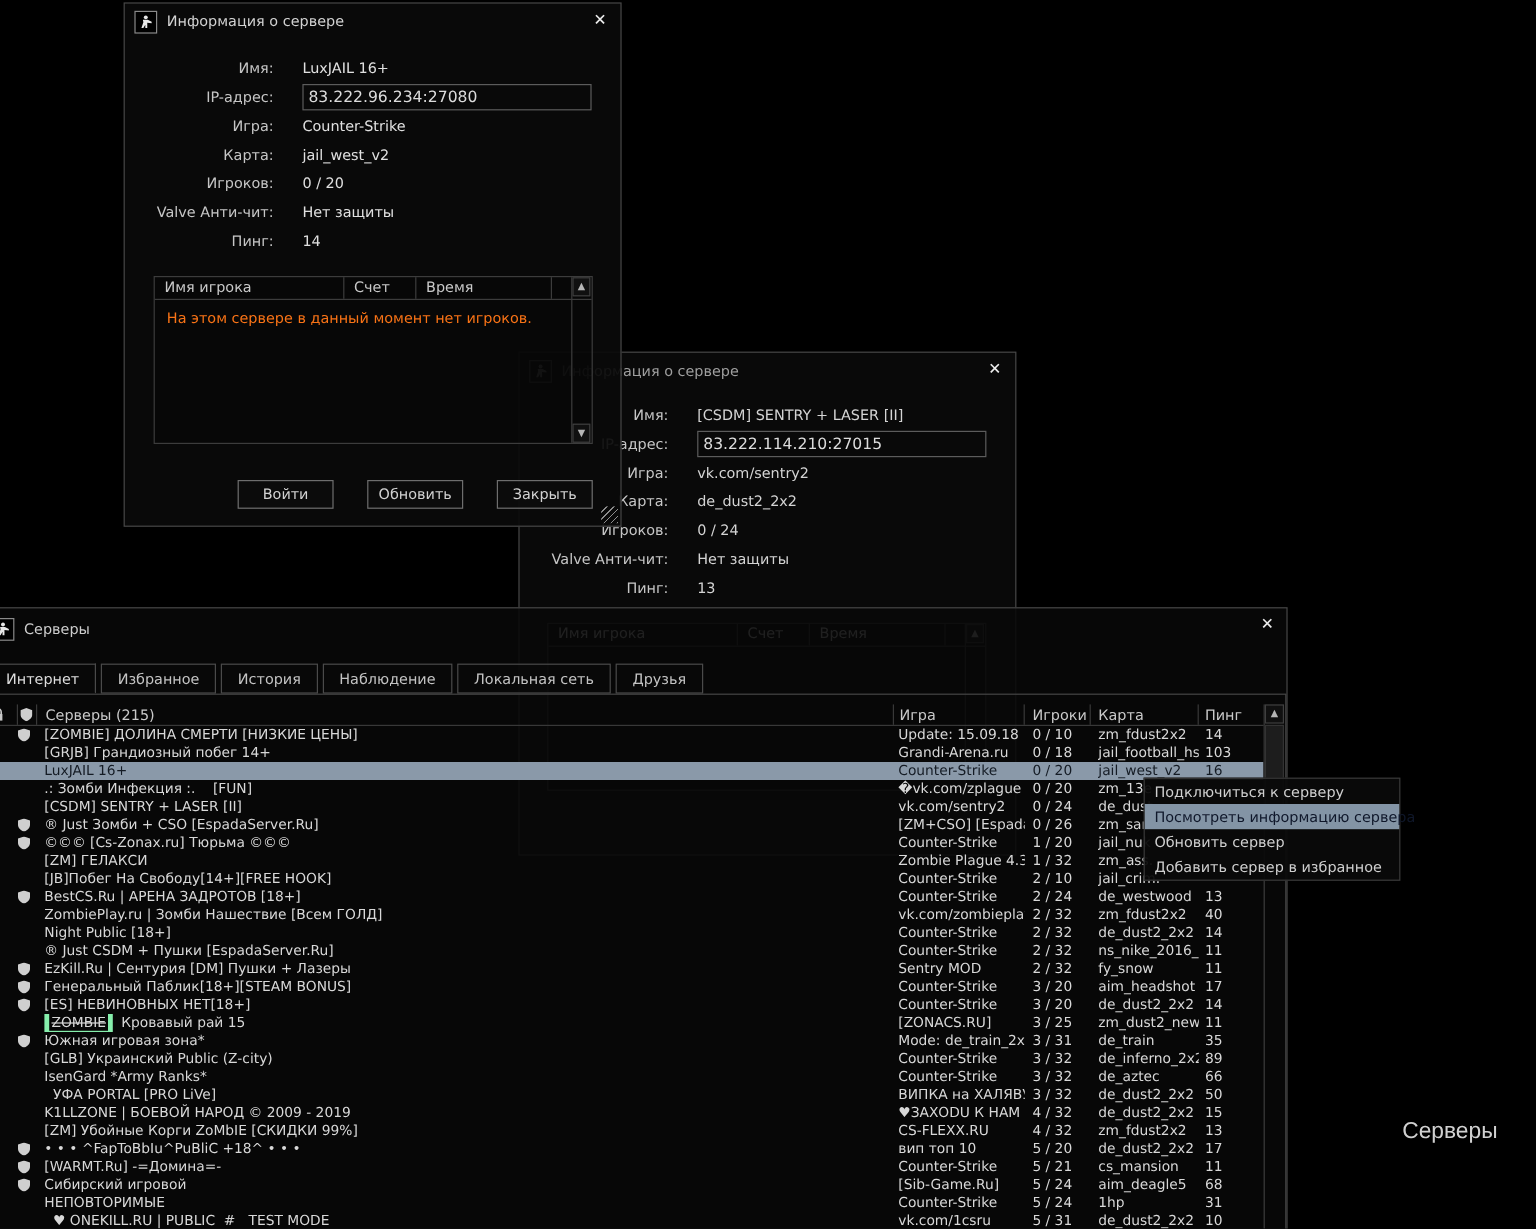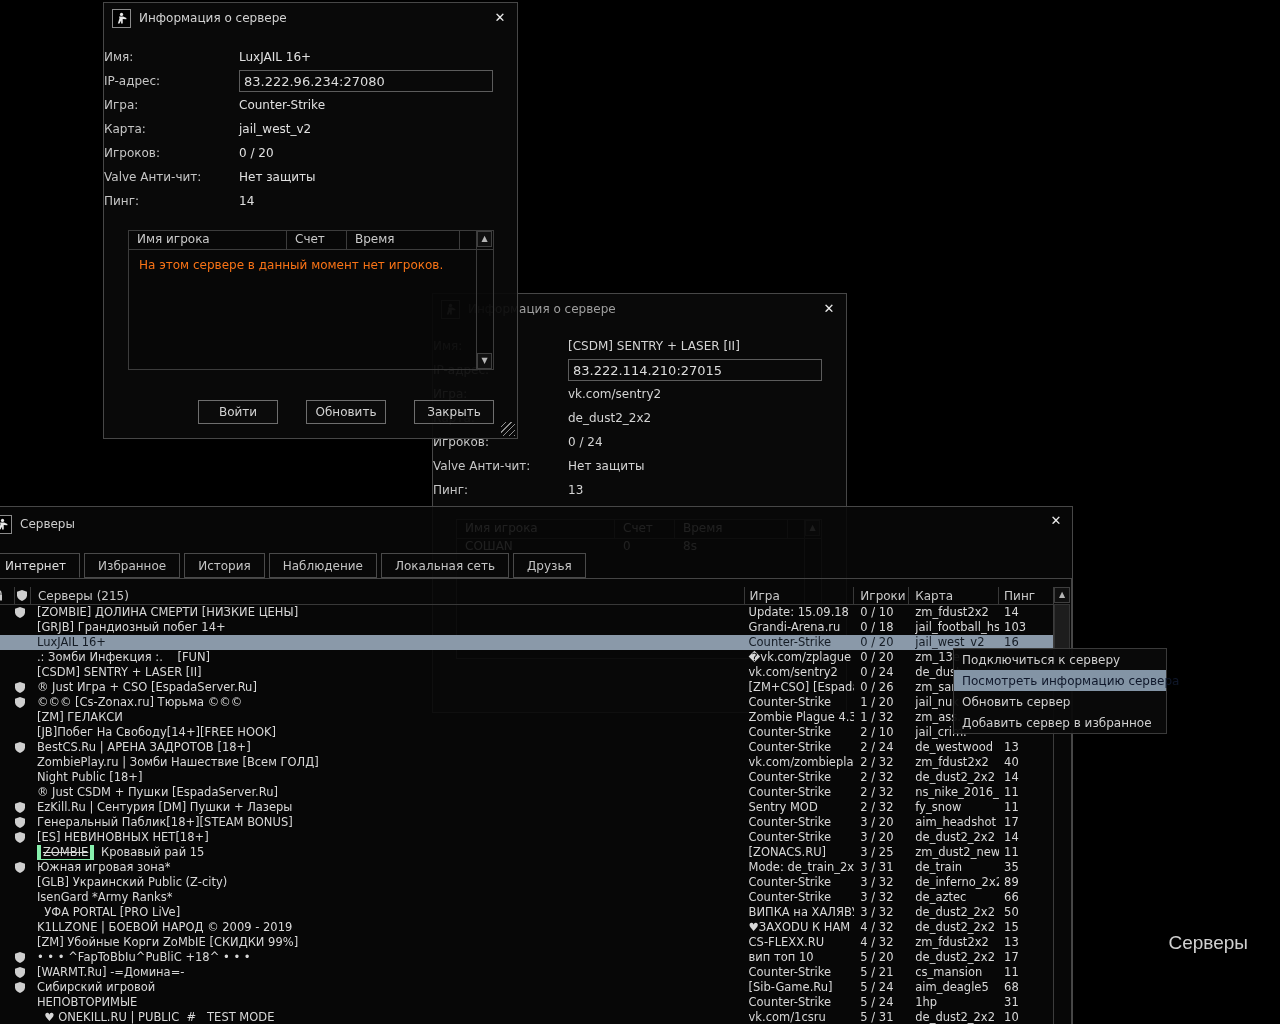--- a/index.html
+++ b/index.html
@@ -11,21 +11,21 @@
   .titlebar{position:absolute;top:0;left:0;right:0;height:30px;display:flex;align-items:center;}
   .title-icon{width:17px;height:17px;border:1px solid #8a8a8a;background:#000;margin-left:8px;
               display:flex;align-items:center;justify-content:center;flex:0 0 auto;}
   .title-text{margin-left:8px;color:#bdbdbd;white-space:nowrap;}
   .close-btn{position:absolute;top:7px;right:9px;width:16px;height:16px;color:#ededed;
              font-weight:bold;font-size:13px;line-height:16px;text-align:center;cursor:default;}
 
   
   .fields{position:absolute;left:0;right:24px;}
   .frow{display:flex;align-items:center;height:24px;}
-  .flabel{width:124px;padding-right:11px;color:#c6c6c6;white-space:nowrap;flex:0 0 auto;}
+  .flabel{width:124px;text-align:right;padding-right:24px;color:#c6c6c6;white-space:nowrap;flex:0 0 auto;}
   .fvalue{color:#e0e0e0;white-space:nowrap;}
   .ip-input{width:249px;height:20px;background:transparent;border:1px solid #5c5c5c;color:#dcdcdc;
             font-family:"DejaVu Sans",sans-serif;font-size:13px;padding:0 4px;}
 
   
   .ptable{position:absolute;border:1px solid #3c3c3c;box-sizing:border-box;background:rgba(5,5,5,0.35);}
   .phead{display:flex;height:18px;border-bottom:1px solid #3c3c3c;}
   .phcell{border-right:1px solid #3c3c3c;box-sizing:border-box;padding:1px 0 0 8px;color:#c9c9c9;white-space:nowrap;overflow:hidden;}
   .pc-name{width:158px;} .pc-score{width:60px;} .pc-time{width:113px;}
   .pscroll{position:absolute;top:0;right:0;width:16px;bottom:0;border-left:1px solid #3c3c3c;}
@@ -137,27 +137,20 @@
           <span class="flabel">Пинг:</span>
           <span class="fvalue">13</span>
         </div>
     </div>
     <div class="ptable">
       <div class="phead">
         <div class="phcell pc-name">Имя игрока</div>
         <div class="phcell pc-score">Счет</div>
         <div class="phcell pc-time">Время</div>
       </div>
-      <div class="pbody">
-          <div class="prow">
-            <div class="pc-name">СОШАN</div>
-            <div class="pc-score">0</div>
-            <div class="pc-time">8s</div>
-          </div>
-        </div>
       <div class="pscroll">
         <div class="sbtn up">▲</div>
       </div>
     </div>
   </section>
 
   <section class="window" id="servers-window">
     <div class="titlebar">
       <span class="title-icon" style="margin-left:2px;">
         <svg width="13" height="13" viewBox="0 0 16 16">
@@ -241,21 +234,21 @@
             <div class="c-game">vk.com/sentry2</div>
             <div class="c-players">0 / 24</div>
             <div class="c-map">de_dust</div>
             <div class="c-ping"></div>
           </div>
           <div class="srow">
             <div class="c-lock"></div>
             <div class="c-shield"><svg width="10" height="11" viewBox="0 0 10 11">
                 <path d="M5 0 L10 1.8 V5.2 C10 8 7.8 9.8 5 11 C2.2 9.8 0 8 0 5.2 V1.8 Z" fill="#cfcfcf"></path>
               </svg></div>
-            <div class="c-name">® Just Игра + CSO [EspadaServer.Ru]</div>
+            <div class="c-name">® Just Зомби + CSO [EspadaServer.Ru]</div>
             <div class="c-game">[ZM+CSO] [EspadaS...</div>
             <div class="c-players">0 / 26</div>
             <div class="c-map">zm_san</div>
             <div class="c-ping"></div>
           </div>
           <div class="srow">
             <div class="c-lock"></div>
             <div class="c-shield"><svg width="10" height="11" viewBox="0 0 10 11">
                 <path d="M5 0 L10 1.8 V5.2 C10 8 7.8 9.8 5 11 C2.2 9.8 0 8 0 5.2 V1.8 Z" fill="#cfcfcf"></path>
               </svg></div>

